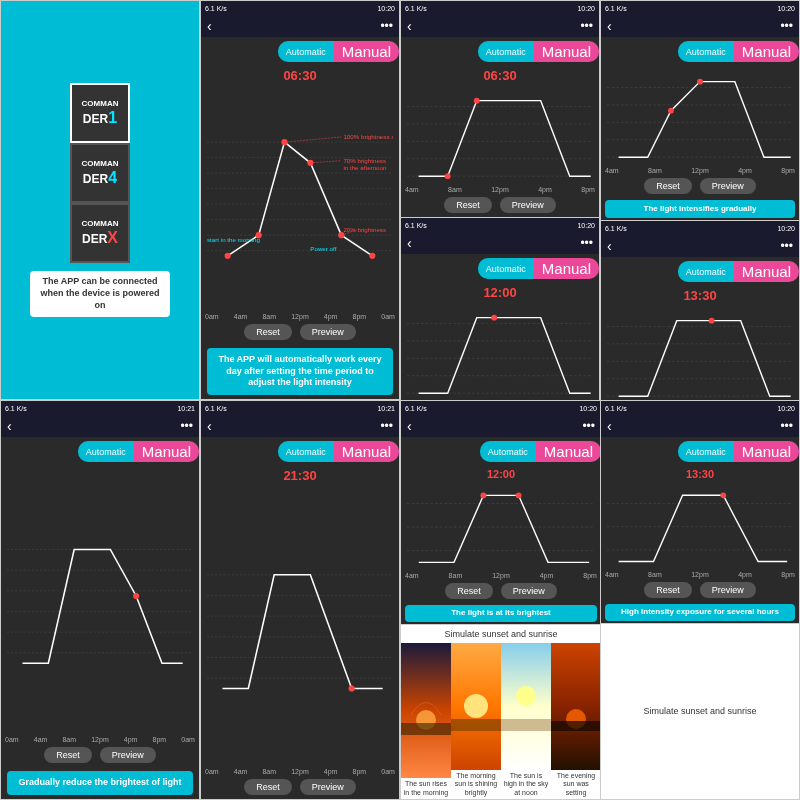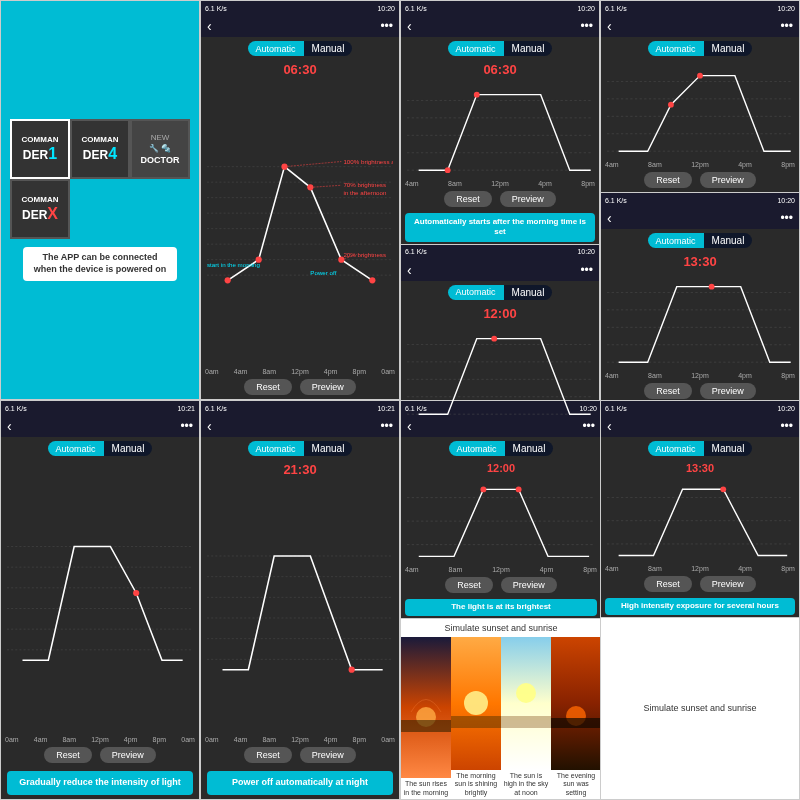--- a/index.html
+++ b/index.html
@@ -58,42 +58,42 @@
 
     .more-btn {
       color: #fff;
       font-size: 12px;
       margin-left: auto;
       cursor: pointer;
     }
 
     .mode-toggle {
       display: flex;
-      justify-content: center;
+      justify-content: flex-end;
       margin: 4px 0;
       flex-shrink: 0;
     }
 
     .mode-auto {
       background: #00bcd4;
       color: #fff;
       border: none;
       border-radius: 10px 0 0 10px;
       padding: 2px 8px;
       font-size: 9px;
       cursor: pointer;
     }
 
     .mode-manual {
-      background: #0f172a;
+      background: #ec4899;
       color: #fff;
       border: none;
       border-radius: 0 10px 10px 0;
       padding: 2px 8px;
-      font-size: 10px;
+      font-size: 15px;
       cursor: pointer;
     }
 
     .time-display {
       text-align: center;
       color: #ff4444;
       font-size: 13px;
       font-weight: bold;
       margin: 2px 0;
       flex-shrink: 0;
@@ -146,21 +146,21 @@
       font-size: 9px;
       line-height: 1.3;
       flex-shrink: 0;
       margin: 4px 6px;
       border-radius: 4px;
       font-weight: bold;
     }
 
     .app-grid {
       display: grid;
-      grid-template-columns: 1fr 1fr 1fr;
+      grid-template-columns: 1fr;
       margin-bottom: 8px;
     }
 
     .app-icon {
       background: #333;
       color: #fff;
       width: 60px;
       height: 60px;
       display: flex;
       align-items: center;
@@ -269,36 +269,28 @@
           <div style="font-size:8px;">COMMAN</div>
           <div>DER<span style="color:#00e5ff; font-size:16px; font-weight:900;">1</span></div>
         </div>
       </div>
       <div class="app-icon" style="font-size:12px; line-height:1.1;">
         <div>
           <div style="font-size:8px;">COMMAN</div>
           <div>DER<span style="color:#00e5ff; font-size:16px; font-weight:900;">4</span></div>
         </div>
       </div>
-      <div class="app-icon-sub">
-        <div style="font-size:8px; color:#aaa;">NEW</div>
-        <div style="display:flex; gap:2px; font-size:8px; color:#fff;">
-          <span>🔧</span>
-            <span>🔩</span>
-        </div>
-        <div style="font-size:9px; color:#fff; font-weight:bold;">DOCTOR</div>
-      </div>
       <div class="app-icon" style="font-size:12px; line-height:1.1;">
         <div>
           <div style="font-size:8px;">COMMAN</div>
           <div>DER<span style="color:#ff4444; font-size:16px; font-weight:900;">X</span></div>
         </div>
       </div>
     </div>
-    <div class="app-caption" style="width:154px;">
+    <div class="app-caption" style="width:140px;">
       <span>The APP can be connected when the device is powered on</span>
     </div>
   </div>
 
   <div class="panel" style="background:#2a2a2a; display:flex; flex-direction:column; position:relative;">
     <div class="status-bar">
       <span>6.1 K/s</span>
       <span>10:20</span>
     </div>
     <div class="app-header">
@@ -350,20 +342,23 @@
       <span>4am</span>
       <span>8am</span>
       <span>12pm</span>
       <span>4pm</span>
       <span>8pm</span>
       <span>0am</span>
     </div>
     <div class="reset-preview">
       <button class="btn-reset">Reset</button>
       <button class="btn-preview">Preview</button>
+    </div>
+    <div class="caption-box">
+      <span>The APP will automatically work every day after setting the time period to adjust the light intensity</span>
     </div>
   </div>
 
   <div style="display:grid; grid-template-rows:1fr 1fr; border:1px solid #ccc;">
 
     <div class="phone-screen" style="border-bottom:1px solid #ccc;">
       <div class="status-bar">
         <span>6.1 K/s</span>
         <span>10:20</span>
       </div>
@@ -394,23 +389,20 @@
         <span>4am</span>
           <span>8am</span>
           <span>12pm</span>
           <span>4pm</span>
           <span>8pm</span>
       </div>
       <div class="reset-preview">
         <button class="btn-reset">Reset</button>
         <button class="btn-preview">Preview</button>
       </div>
-      <div class="caption-box" style="margin:2px 4px; padding:4px; font-size:8px;">
-        <span>Automatically starts after the morning time is set</span>
-      </div>
     </div>
 
     <div class="phone-screen">
       <div class="status-bar">
         <span>6.1 K/s</span>
         <span>10:20</span>
       </div>
       <div class="app-header">
         <span class="back-btn">‹</span>
         <span class="more-btn">•••</span>
@@ -483,20 +475,23 @@
         <span>4am</span>
           <span>8am</span>
           <span>12pm</span>
           <span>4pm</span>
           <span>8pm</span>
       </div>
       <div class="reset-preview">
         <button class="btn-reset">Reset</button>
         <button class="btn-preview">Preview</button>
       </div>
+      <div class="caption-box" style="margin:2px 4px; padding:4px; font-size:8px;">
+        <span>The light intensifies gradually</span>
+      </div>
     </div>
 
     <div class="phone-screen">
       <div class="status-bar">
         <span>6.1 K/s</span>
         <span>10:20</span>
       </div>
       <div class="app-header">
         <span class="back-btn">‹</span>
         <span class="more-btn">•••</span>
@@ -570,21 +565,21 @@
         <span>12pm</span>
         <span>4pm</span>
         <span>8pm</span>
         <span>0am</span>
     </div>
     <div class="reset-preview">
       <button class="btn-reset">Reset</button>
       <button class="btn-preview">Preview</button>
     </div>
     <div class="caption-box">
-      <span>Gradually reduce the intensity of light</span>
+      <span>Gradually reduce the brightest of light</span>
     </div>
   </div>
 
   <div class="phone-screen" style="border:1px solid #ccc;">
     <div class="status-bar">
       <span>6.1 K/s</span>
       <span>10:21</span>
     </div>
     <div class="app-header">
       <span class="back-btn">‹</span>
@@ -614,23 +609,20 @@
         <span>4am</span>
         <span>8am</span>
         <span>12pm</span>
         <span>4pm</span>
         <span>8pm</span>
         <span>0am</span>
     </div>
     <div class="reset-preview">
       <button class="btn-reset">Reset</button>
       <button class="btn-preview">Preview</button>
-    </div>
-    <div class="caption-box">
-      <span>Power off automatically at night</span>
     </div>
   </div>
 
   <div style="display:grid; grid-template-rows:1fr 1fr; grid-column:span 1; border:1px solid #ccc;">
 
     <div class="phone-screen" style="border-bottom:1px solid #ccc;">
       <div class="status-bar">
         <span>6.1 K/s</span>
         <span>10:20</span>
       </div>

